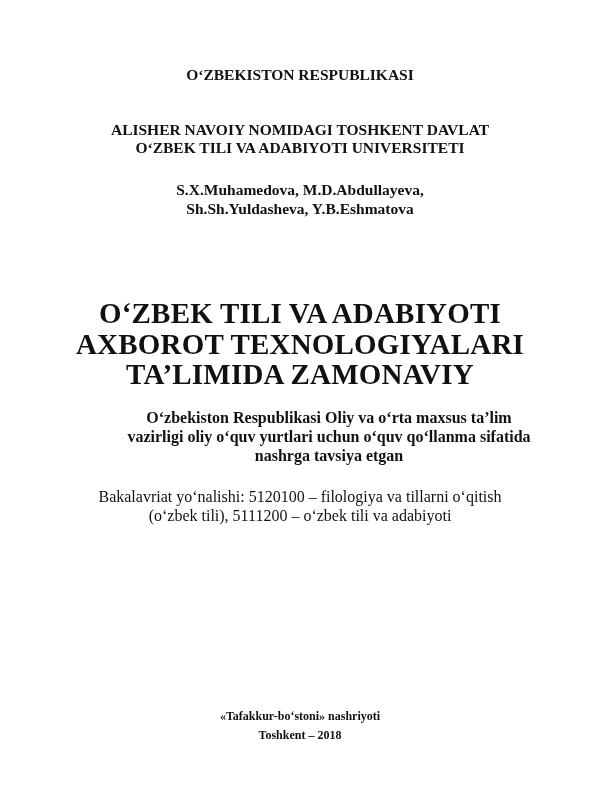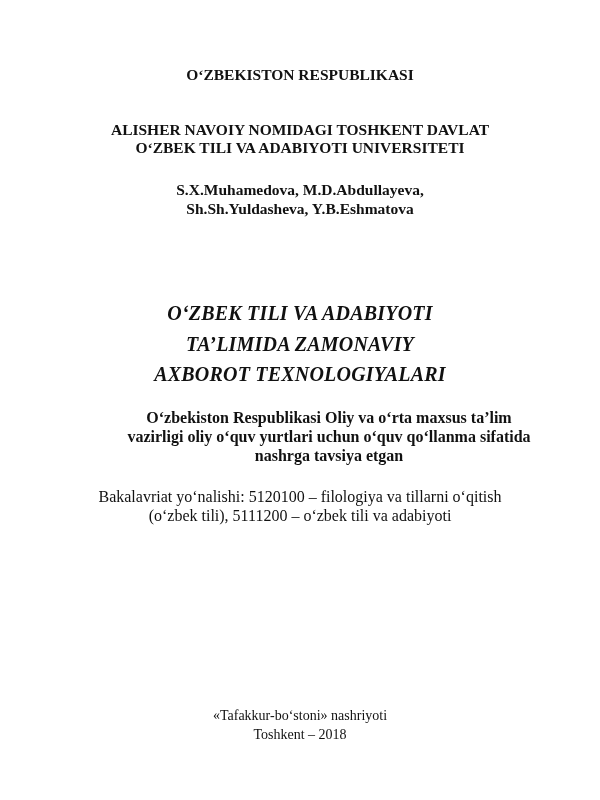--- a/index.html
+++ b/index.html
@@ -43,42 +43,41 @@
     }
     .authors {
       top: 181px;
       font-weight: bold;
       font-size: 15.5px;
       line-height: 18.5px;
     }
     .title {
       top: 298px;
       font-weight: bold;
-      font-size: 20px;
+      font-size: 29px;
       line-height: 30.5px;
       letter-spacing: 0.2px;
-      font-style: italic;
     }
     .recommendation {
       top: 408px;
       font-weight: bold;
       font-size: 16px;
       line-height: 19px;
       margin-left: 29px;
     }
     .specialty {
       top: 487px;
       font-weight: normal;
       font-size: 16px;
       line-height: 19px;
     }
     .publisher {
       top: 707px;
-      font-weight: normal;
-      font-size: 14px;
+      font-weight: bold;
+      font-size: 12px;
       line-height: 18.5px;
     }
   </style>
 </head>
 <body>
 
 <div class="page">
 
   <div class="block ministry">
     <span class="line">O‘ZBEKISTON RESPUBLIKASI</span>
@@ -89,22 +88,22 @@
     <span class="line">Sh.Sh.Yuldasheva, Y.B.Eshmatova</span>
   </div>
 
   <div class="block university">
     <span class="line">ALISHER NAVOIY NOMIDAGI TOSHKENT DAVLAT</span>
     <span class="line">O‘ZBEK TILI VA ADABIYOTI UNIVERSITETI</span>
   </div>
 
   <div class="block title">
     <span class="line">O‘ZBEK TILI VA ADABIYOTI</span>
+    <span class="line">AXBOROT TEXNOLOGIYALARI</span>
     <span class="line">TA’LIMIDA ZAMONAVIY</span>
-    <span class="line">AXBOROT TEXNOLOGIYALARI</span>
   </div>
 
   <div class="block recommendation">
     <span class="line">O‘zbekiston Respublikasi Oliy va o‘rta maxsus ta’lim</span>
     <span class="line">vazirligi oliy o‘quv yurtlari uchun o‘quv qo‘llanma sifatida</span>
     <span class="line">nashrga tavsiya etgan</span>
   </div>
 
   <div class="block specialty">
     <span class="line">Bakalavriat yo‘nalishi: 5120100 – filologiya va tillarni o‘qitish</span>

